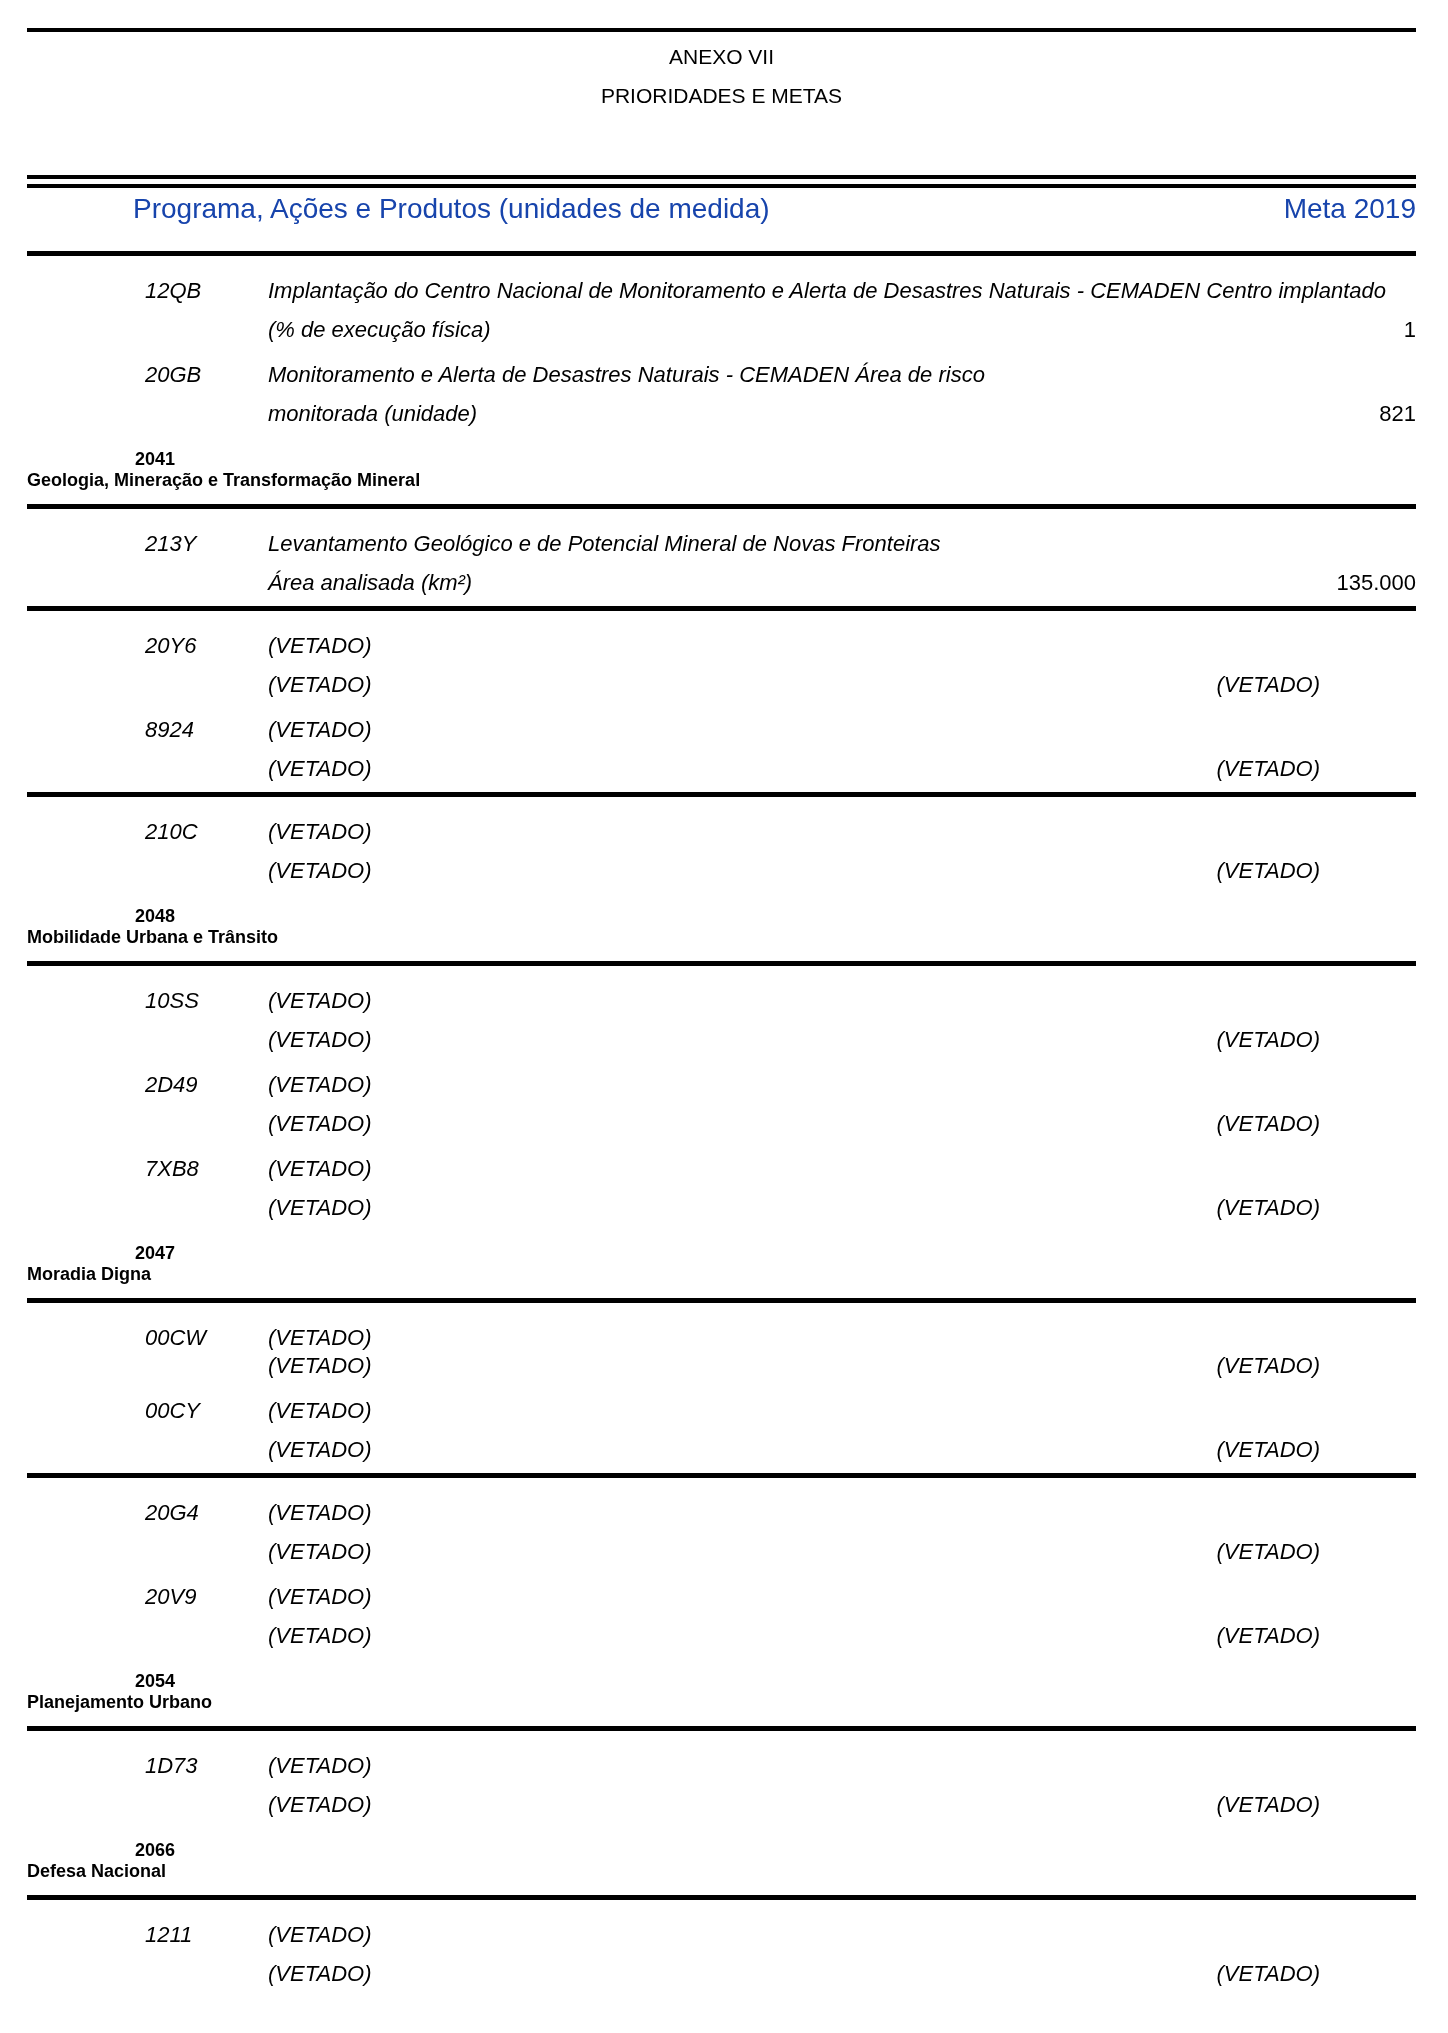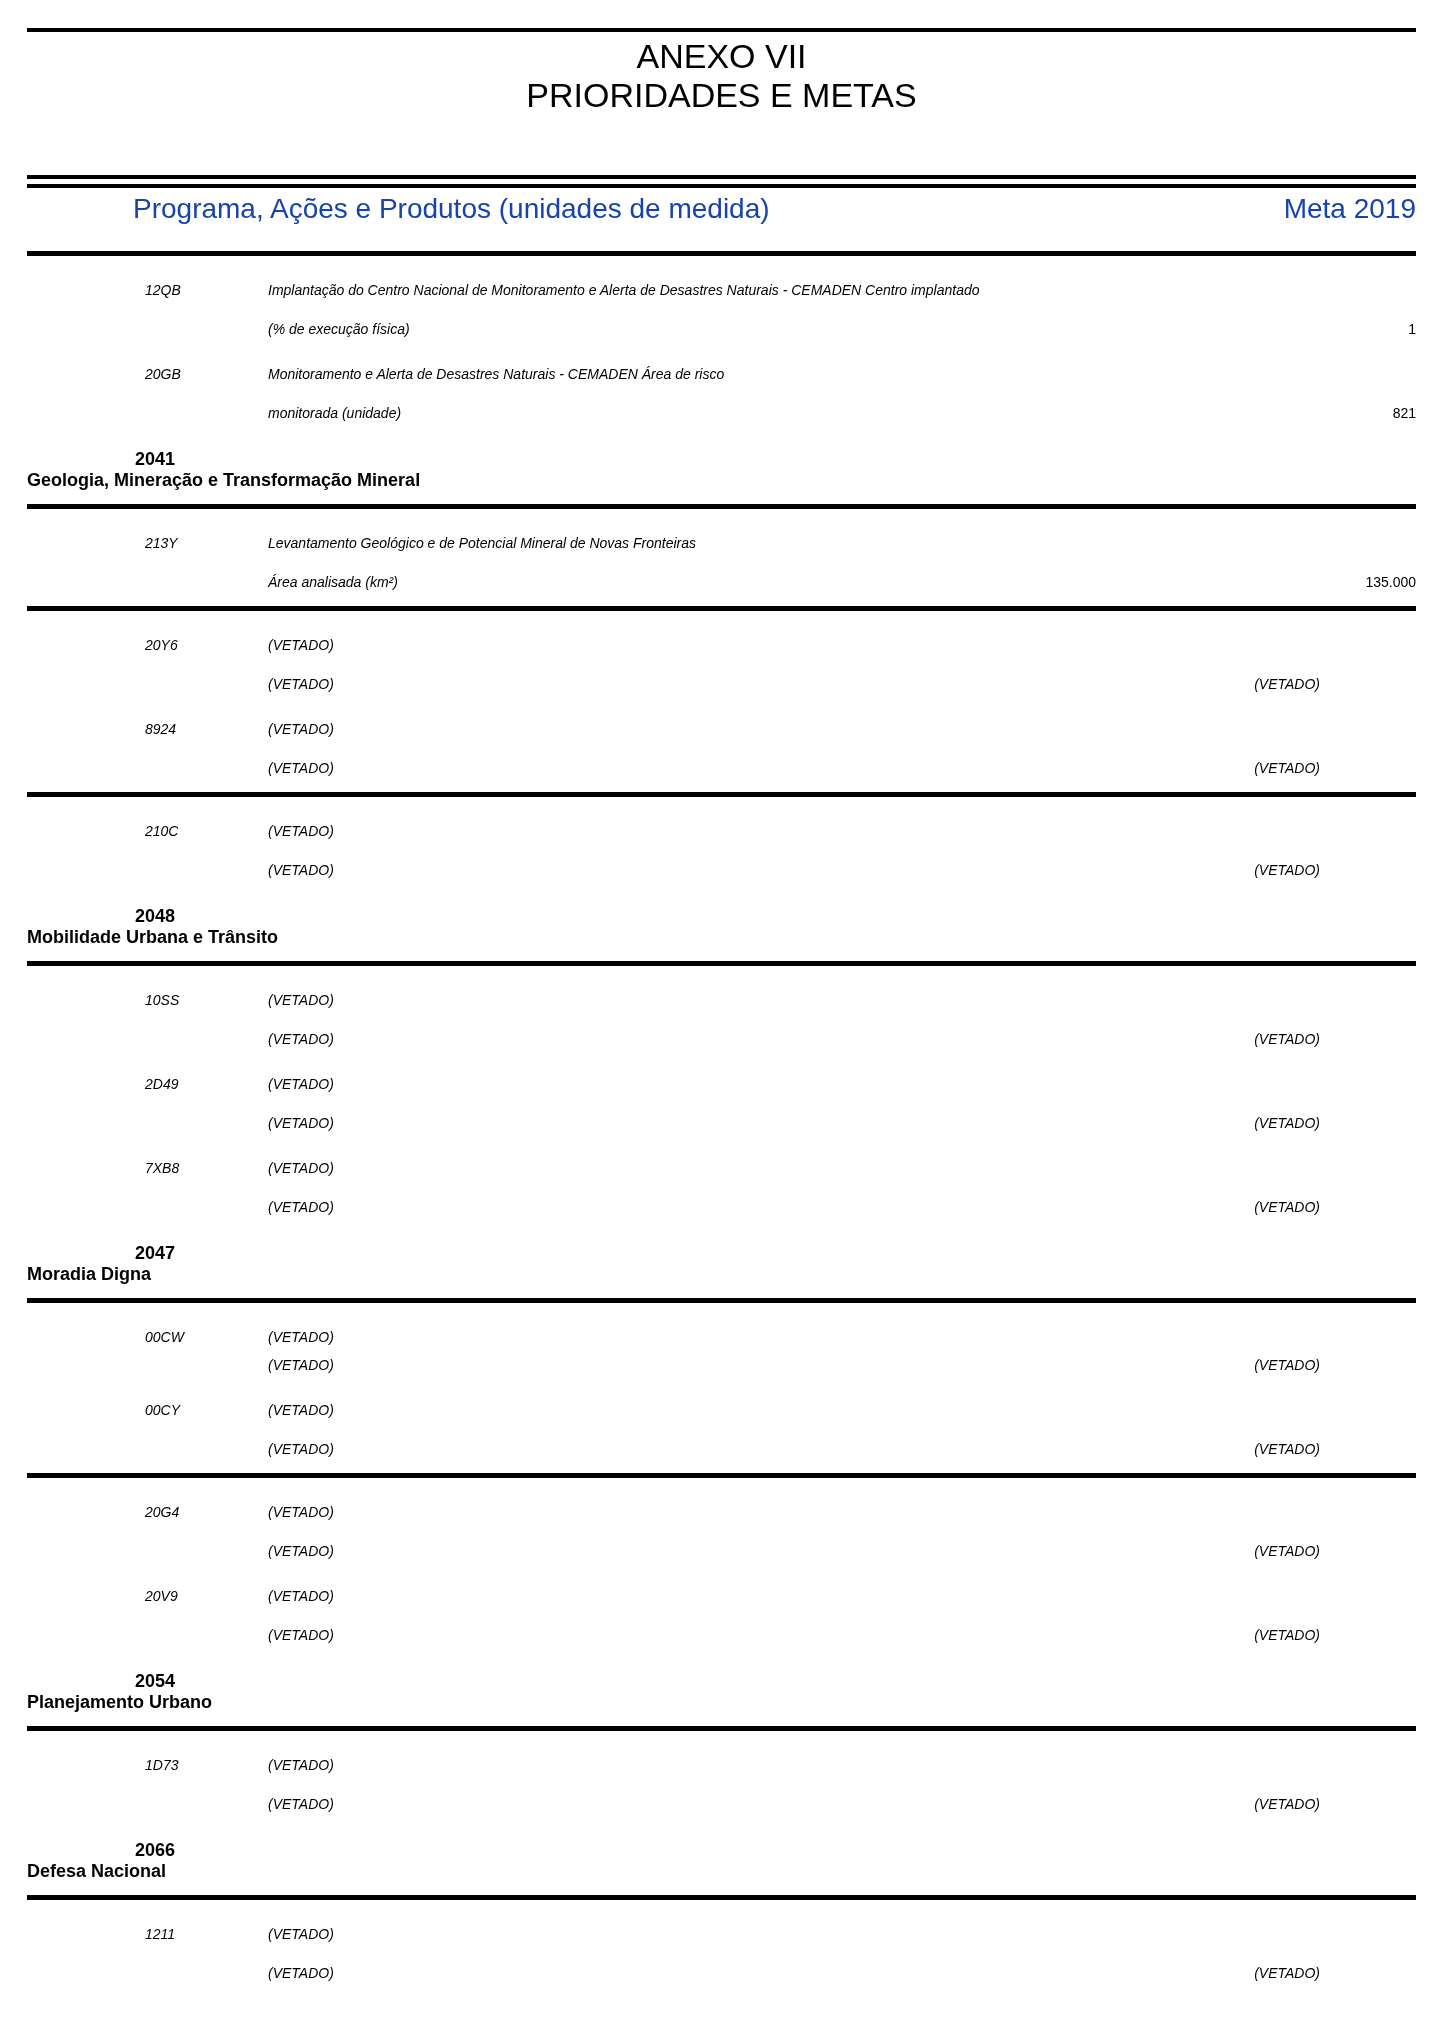--- a/index.html
+++ b/index.html
@@ -16,39 +16,39 @@
     width: 1448px;
     height: 2033px;
     padding-left: 27px;
     padding-right: 32px;
   }
   .rule { background: #000; }
   .top-rule { margin-top: 28px; height: 4px; }
   .title-block {
     margin-top: 5px;
     text-align: center;
-    font-size: 34px;
+    font-size: 21px;
     line-height: 39px;
     font-weight: normal;
   }
   .double-rule { margin-top: 60px; }
   .double-rule .bar { height: 4px; background: #000; }
   .double-rule .bar + .bar { margin-top: 5px; }
   .col-header {
     margin-top: 4px;
     display: flex;
     align-items: baseline;
     font-size: 28px;
     line-height: 34px;
   }
   .col-header-left { margin-left: 106px; }
   .col-header-right { margin-left: auto; }
   .header-rule { margin-top: 25px; height: 5px; }
 
-  .row-action { margin-top: 24px; font-size: 14px; line-height: 21px; }
+  .row-action { margin-top: 24px; font-size: 22px; line-height: 21px; }
   .row-line { display: flex; }
   .acode {
     flex: none;
     box-sizing: border-box;
     width: 241px;
     padding-left: 118px;
     font-style: italic;
   }
   .adesc { font-style: italic; white-space: nowrap; }
   .row-line2 { margin-top: 18px; }

